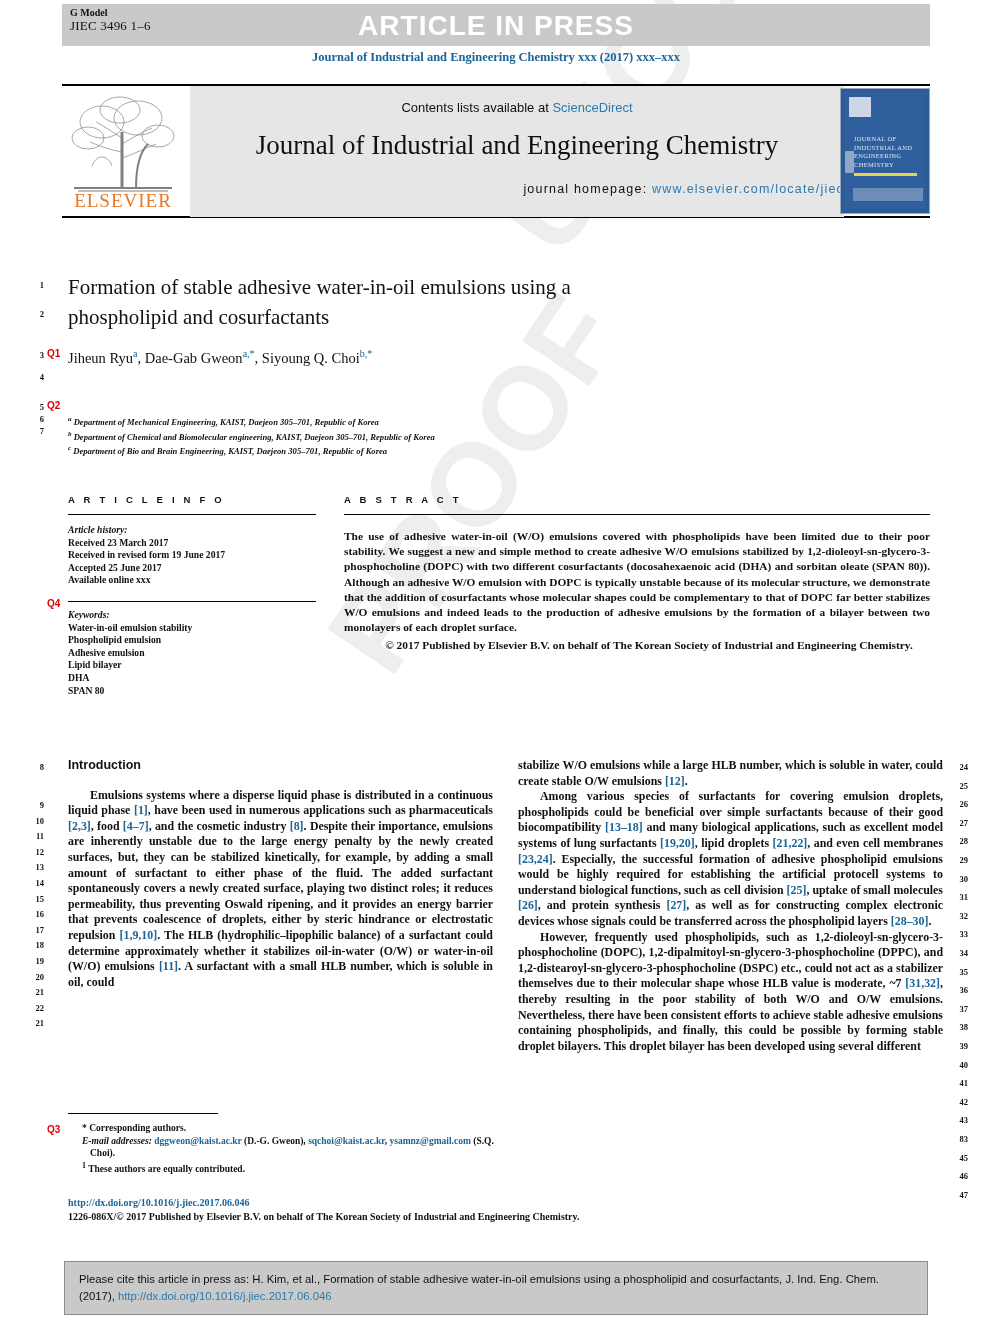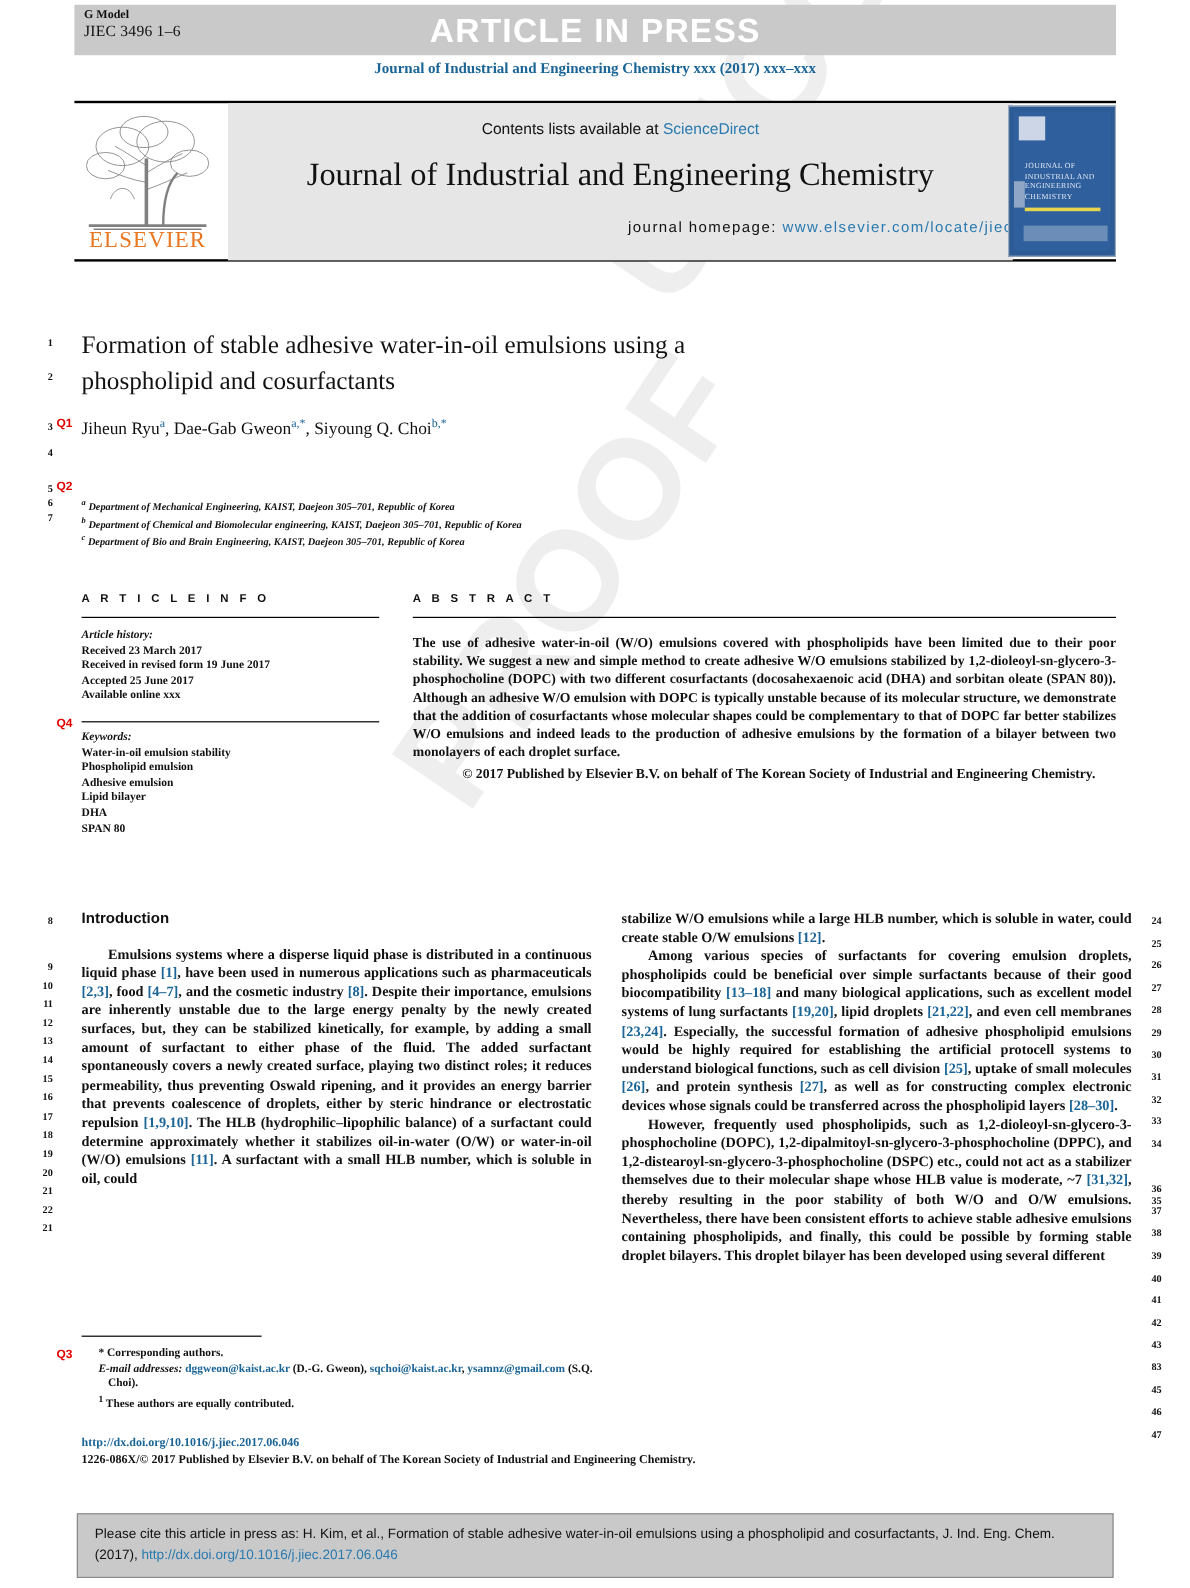--- a/index.html
+++ b/index.html
@@ -380,21 +380,21 @@
       <div class="lnum" style="left: 952px; top: 780.6px;">25</div>
       <div class="lnum" style="left: 952px; top: 799.2px;">26</div>
       <div class="lnum" style="left: 952px; top: 817.8px;">27</div>
       <div class="lnum" style="left: 952px; top: 836.4px;">28</div>
       <div class="lnum" style="left: 952px; top: 855px;">29</div>
       <div class="lnum" style="left: 952px; top: 873.6px;">30</div>
       <div class="lnum" style="left: 952px; top: 892.2px;">31</div>
       <div class="lnum" style="left: 952px; top: 910.8px;">32</div>
       <div class="lnum" style="left: 952px; top: 929.4px;">33</div>
       <div class="lnum" style="left: 952px; top: 948px;">34</div>
-      <div class="lnum" style="left: 952px; top: 966.6px; margin-top: 28px;">35</div>
+      <div class="lnum" style="left: 952px; top: 966.6px;">35</div>
       <div class="lnum" style="left: 952px; top: 985.2px;">36</div>
       <div class="lnum" style="left: 952px; top: 1003.8px;">37</div>
       <div class="lnum" style="left: 952px; top: 1022.4px;">38</div>
       <div class="lnum" style="left: 952px; top: 1041px;">39</div>
       <div class="lnum" style="left: 952px; top: 1059.6px;">40</div>
       <div class="lnum" style="left: 952px; top: 1078.2px;">41</div>
       <div class="lnum" style="left: 952px; top: 1096.8px;">42</div>
       <div class="lnum" style="left: 952px; top: 1115.4px;">43</div>
       <div class="lnum" style="left: 952px; top: 1134px;">83</div>
       <div class="lnum" style="left: 952px; top: 1152.6px;">45</div>

